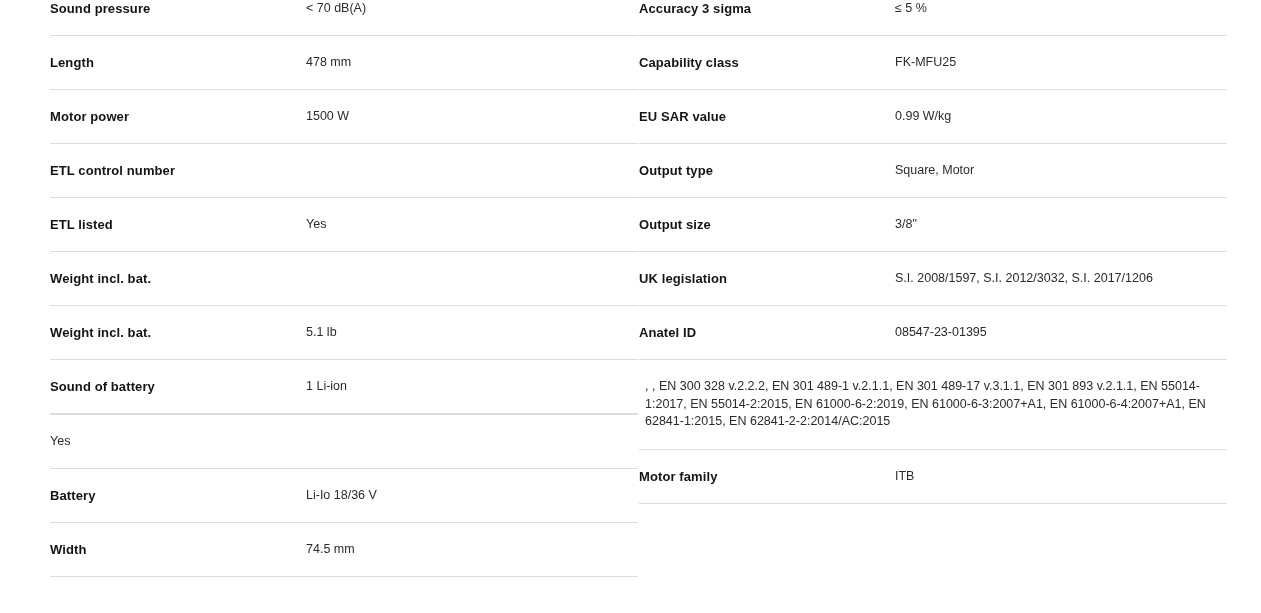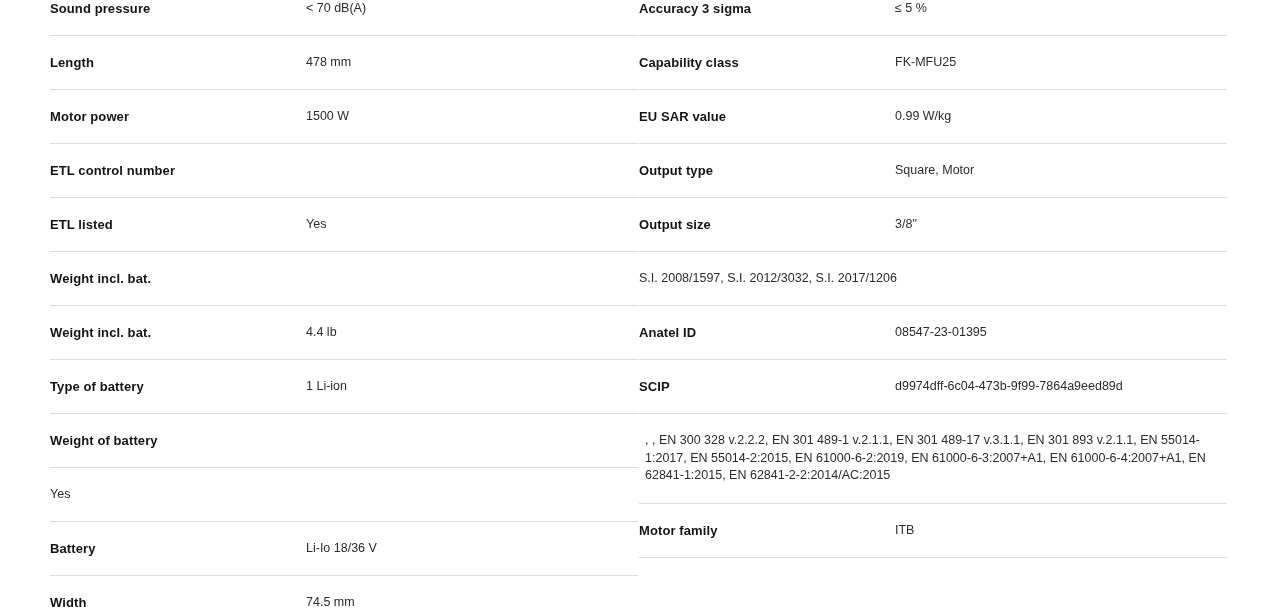--- a/index.html
+++ b/index.html
@@ -91,28 +91,27 @@
     </div>
     <div class="spec-row">
       <div class="spec-label">ETL listed</div>
       <div class="spec-value">Yes</div>
     </div>
     <div class="spec-row">
       <div class="spec-label">Weight incl. bat.</div>
     </div>
     <div class="spec-row">
       <div class="spec-label">Weight incl. bat.</div>
-      <div class="spec-value">4.4 lb</div>
+      <div class="spec-value">5.1 lb</div>
     </div>
     <div class="spec-row">
-      <div class="spec-label">Type of battery</div>
+      <div class="spec-label">Sound of battery</div>
       <div class="spec-value">1 Li-ion</div>
     </div>
     <div class="spec-row">
-      <div class="spec-label">Weight of battery</div>
     </div>
     <div class="spec-row">
       <div class="spec-value">Yes</div>
     </div>
     <div class="spec-row">
       <div class="spec-label">Battery</div>
       <div class="spec-value">Li-Io 18/36 V</div>
     </div>
     <div class="spec-row">
       <div class="spec-label">Width</div>
@@ -135,29 +134,26 @@
     </div>
     <div class="spec-row">
       <div class="spec-label">Output type</div>
       <div class="spec-value">Square, Motor</div>
     </div>
     <div class="spec-row">
       <div class="spec-label">Output size</div>
       <div class="spec-value">3/8"</div>
     </div>
     <div class="spec-row">
+      <div class="spec-label">UK legislation</div>
       <div class="spec-value">S.I. 2008/1597, S.I. 2012/3032, S.I. 2017/1206</div>
     </div>
     <div class="spec-row">
       <div class="spec-label">Anatel ID</div>
       <div class="spec-value">08547-23-01395</div>
-    </div>
-    <div class="spec-row">
-      <div class="spec-label">SCIP</div>
-      <div class="spec-value">d9974dff-6c04-473b-9f99-7864a9eed89d</div>
     </div>
     <div class="spec-row tall">
       <div class="spec-value">, , EN 300 328 v.2.2.2, EN 301 489-1 v.2.1.1, EN 301 489-17 v.3.1.1, EN 301 893 v.2.1.1, EN 55014-1:2017, EN 55014-2:2015, EN 61000-6-2:2019, EN 61000-6-3:2007+A1, EN 61000-6-4:2007+A1, EN 62841-1:2015, EN 62841-2-2:2014/AC:2015</div>
     </div>
     <div class="spec-row">
       <div class="spec-label">Motor family</div>
       <div class="spec-value">ITB</div>
     </div>
   </div>
 

